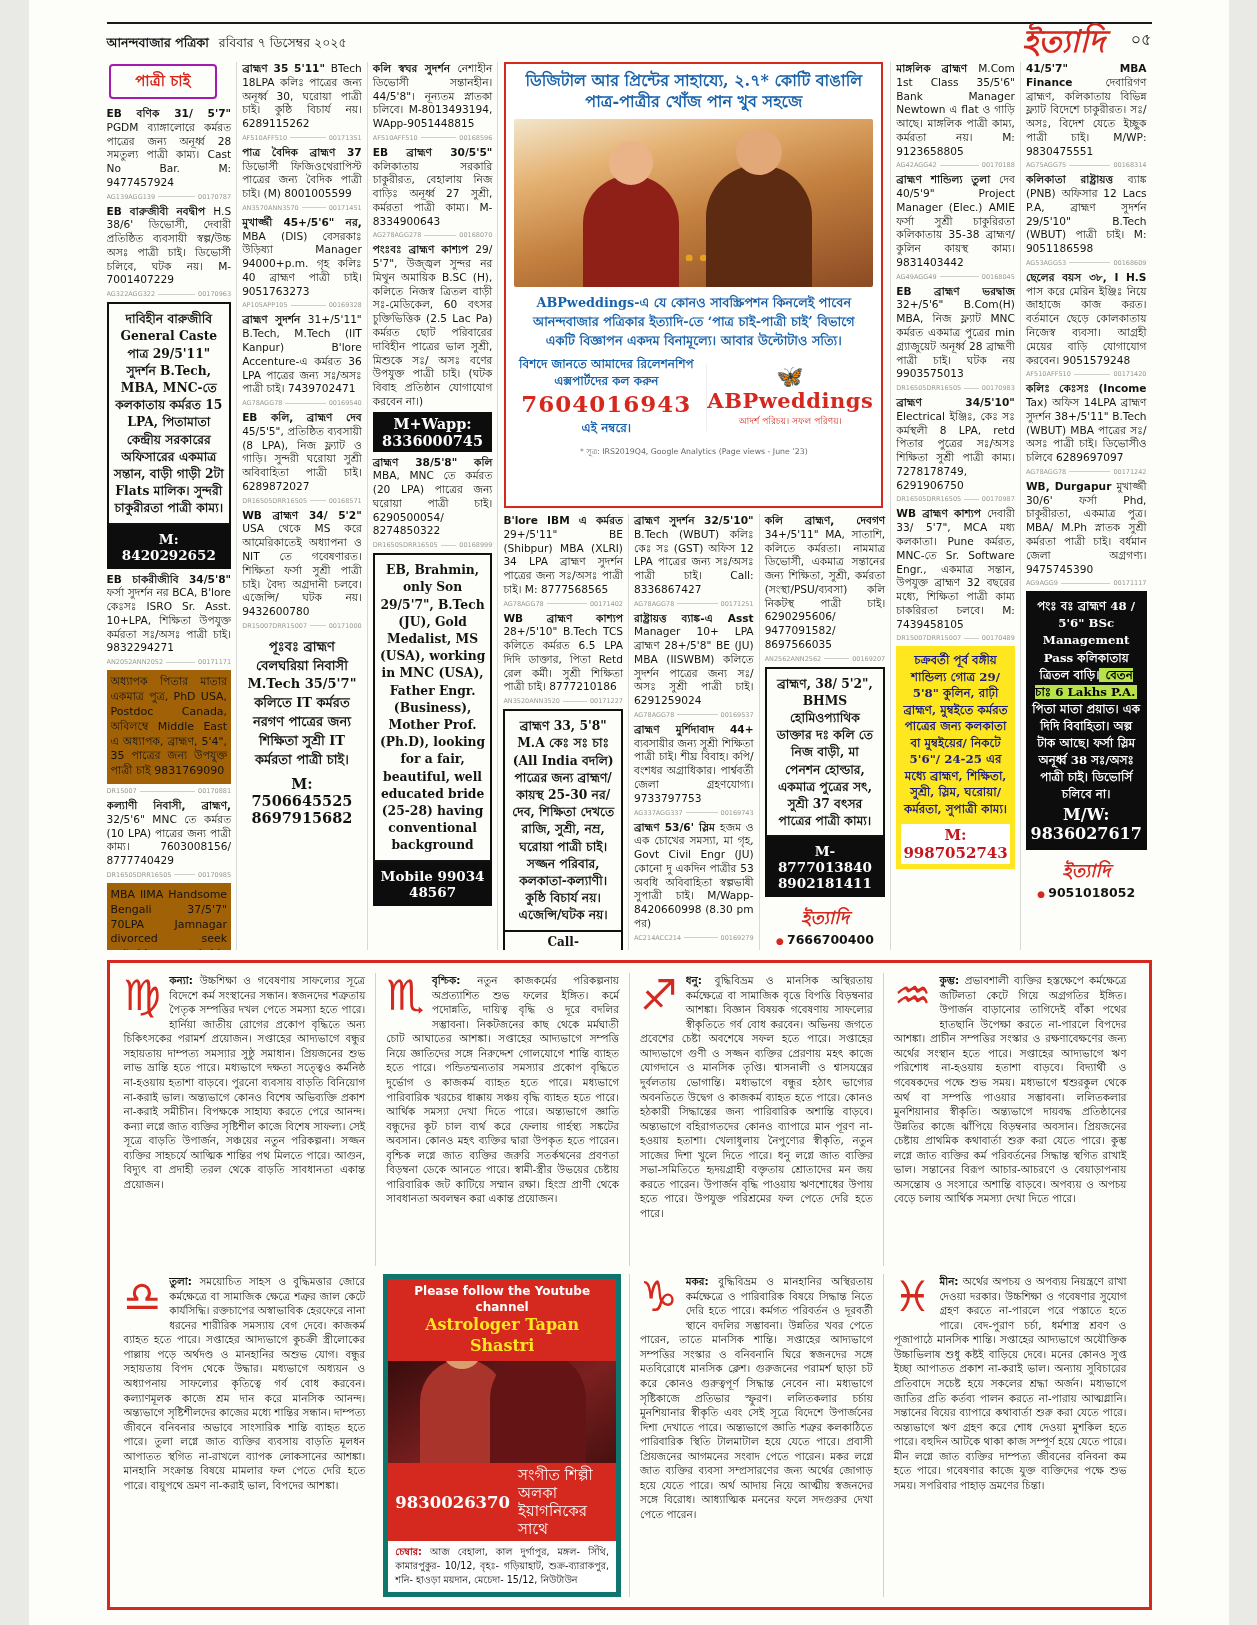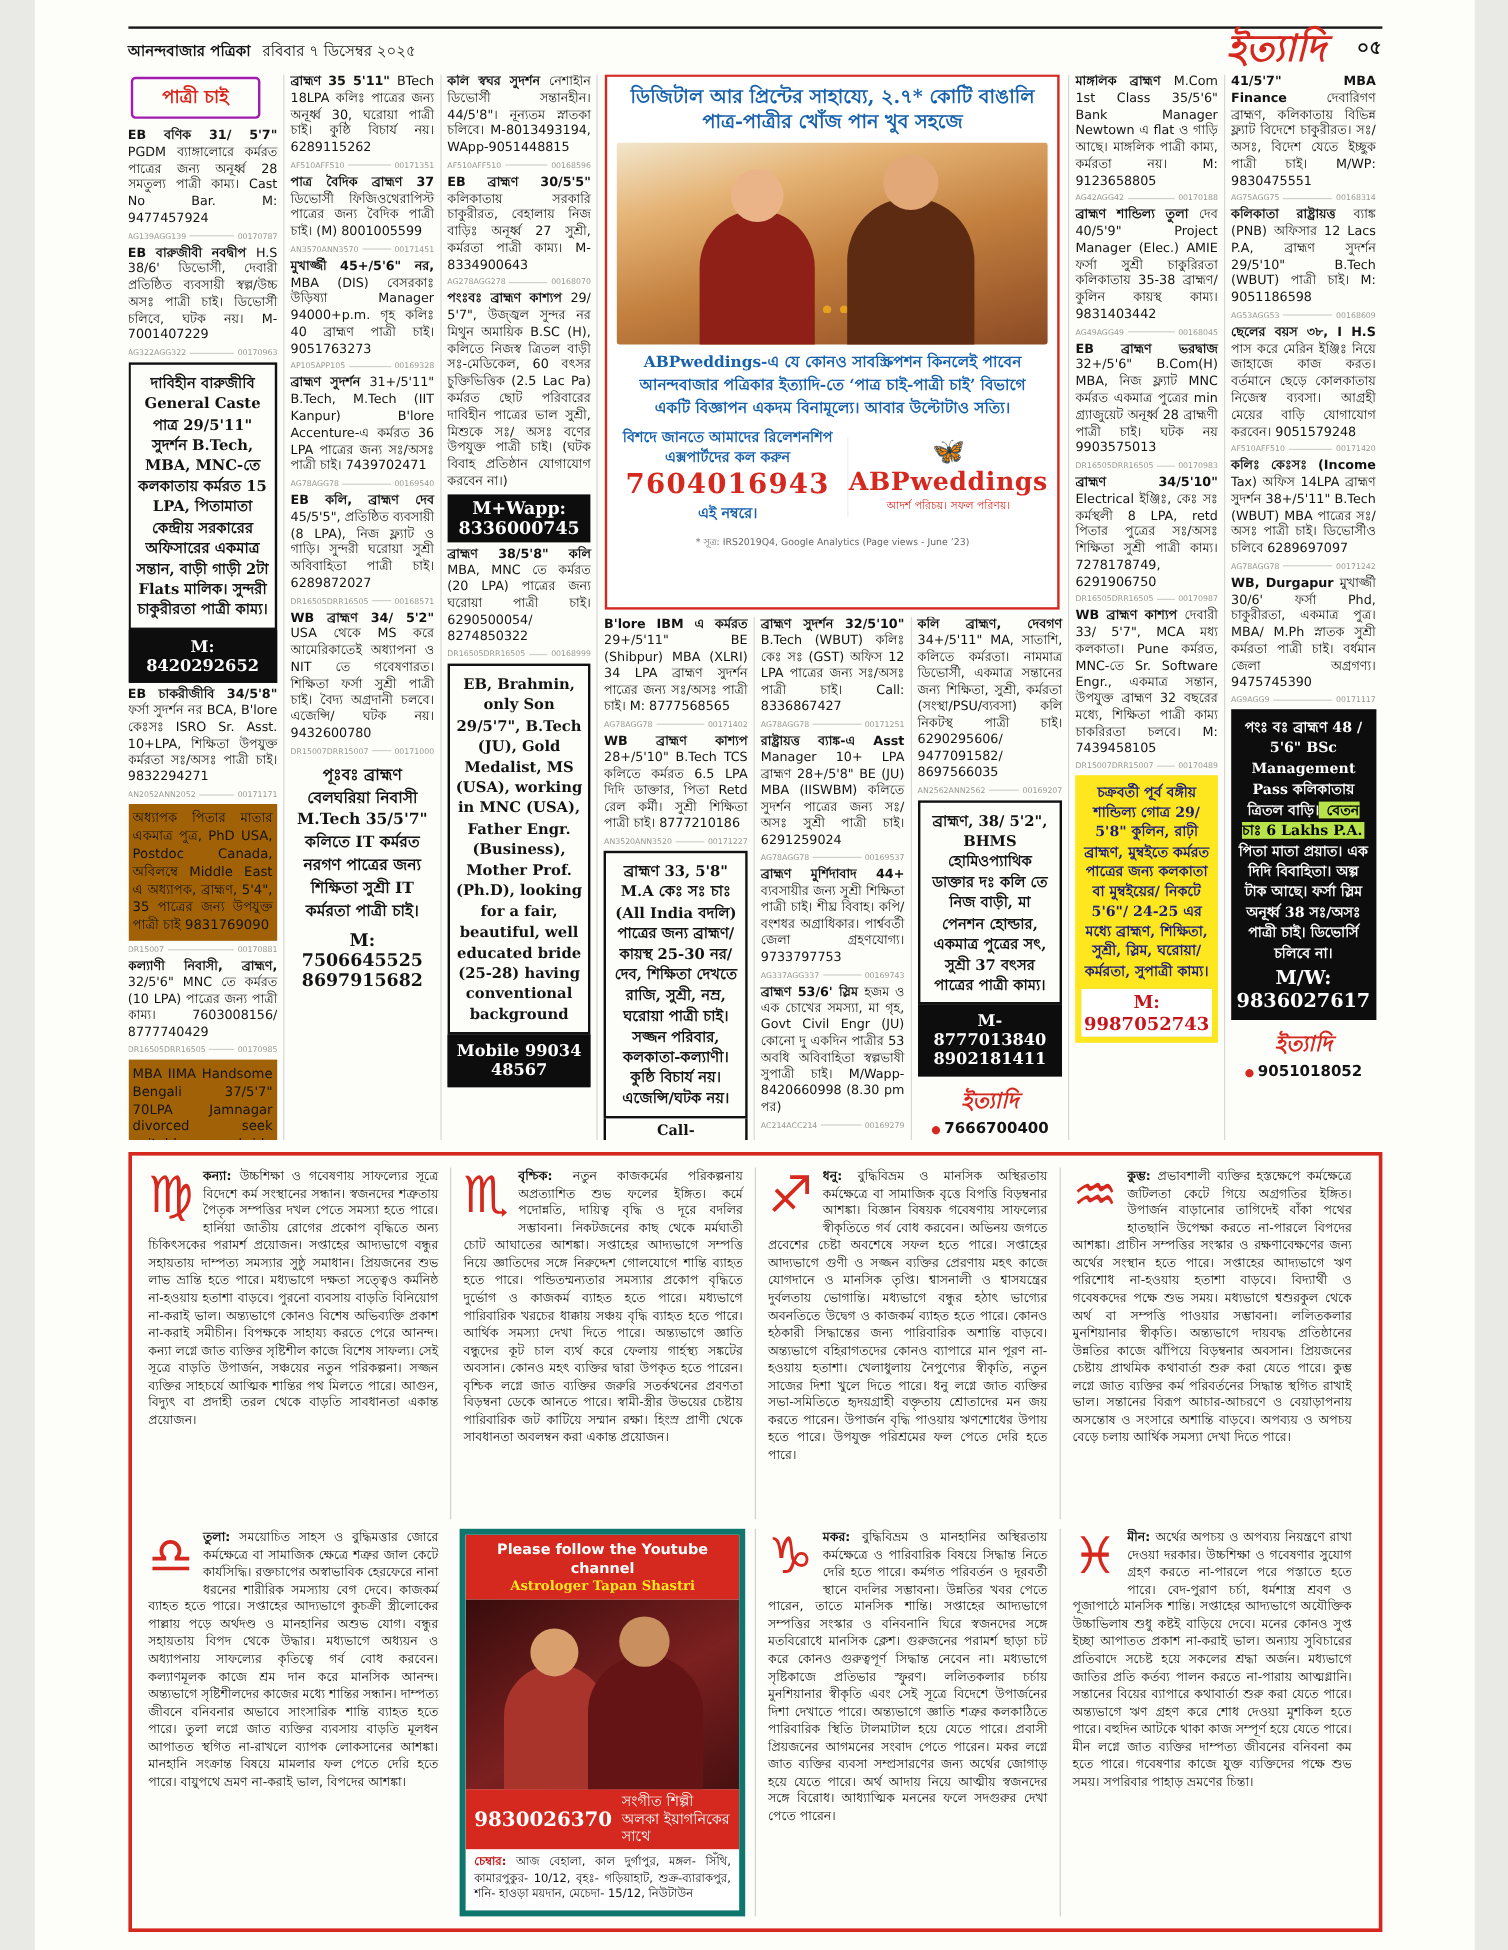--- a/index.html
+++ b/index.html
@@ -7,21 +7,21 @@
   body { font-family:"DejaVu Sans", sans-serif; color:#141414; }
   .page { width:1200px; height:1625px; margin:0 auto; background:#fdfdfa; padding:22px 77px 18px 78px; overflow:hidden; position:relative; }
 
   
   .masthead { display:flex; justify-content:space-between; align-items:flex-end; border-top:2px solid #1a1a1a; padding-top:3px; margin-bottom:8px; }
   .mast-left { font-size:12.5px; padding-top:4px; }
   .mast-left .paper { font-weight:bold; }
   .mast-left .date { margin-left:6px; }
   .mast-right { display:flex; align-items:flex-end; gap:26px; }
   .section-logo { color:#d5281e; font-size:31px; font-weight:bold; font-style:italic; line-height:.85; font-family:"DejaVu Serif", serif; }
-  .pageno { font-size:16px; font-weight:bold; font-family:"DejaVu Serif", serif; }
+  .pageno { font-size:16px; font-weight:normal; font-family:"DejaVu Serif", serif; }
 
   
   .classifieds { display:grid; grid-template-columns:repeat(8,1fr); grid-template-rows:452px 1fr; height:888px; overflow:hidden; }
   .col { padding:0 5px; overflow:hidden; border-right:1px solid #d8d8d4; }
   .c1{grid-area:1/1/3/2; padding-left:0;} .c2{grid-area:1/2/3/3;} .c3{grid-area:1/3/3/4;}
   .c4{grid-area:2/4/3/5;} .c5{grid-area:2/5/3/6;} .c6{grid-area:2/6/3/7; border-right:none;}
   .c7{grid-area:1/7/3/8; border-left:1px solid #d8d8d4;} .c8{grid-area:1/8/3/9; border-right:none;}
 
   .section-label { border:2px solid #a21caf; border-radius:4px; color:#d5281e; font-weight:bold; text-align:center; font-size:15px; padding:3px 4px; margin:2px 14px 8px 2px; }
 
@@ -76,30 +76,30 @@
     grid-template-columns:repeat(4,1fr); grid-template-rows:293px 323px; gap:8px 0; }
   .h-cell { overflow:hidden; font-size:10.4px; text-align:justify; line-height:1.4; padding:0 10px; }
   .h-cell.first { padding-left:2px; }
   .h-cell.vline { border-left:1px solid #d2d2cd; }
   .z-icon { float:left; font-size:42px; line-height:1; color:#d5281e; margin:2px 8px 3px 0; }
   .z-name { font-weight:bold; }
 
   
   .astro { grid-column:2/3; grid-row:2/3; margin:0 8px; border:5px solid #0f766e; display:flex; flex-direction:column; overflow:hidden; background:#fff; }
   .astro-head { background:#d5281e; color:#fff; text-align:center; padding:5px 4px 4px; font-weight:bold; font-size:12px; line-height:1.3; }
-  .astro-name { color:#ffe71f; font-size:11px; font-family:"DejaVu Serif", serif; }
+  .astro-name { color:#ffe71f; font-size:16px; font-family:"DejaVu Serif", serif; }
   .astro-photo { height:158px; position:relative; overflow:hidden;
     background:linear-gradient(150deg,#380c0c 0%,#7c2020 55%,#481010 100%); }
   .as-a { position:absolute; width:86px; height:110px; left:14%; bottom:-6px; background:#a8342c; border-radius:44px 44px 0 0; }
   .as-a::before { content:""; position:absolute; top:-30px; left:22px; width:40px; height:40px; border-radius:50%; background:#d9a06e; }
   .as-b { position:absolute; width:96px; height:118px; right:13%; bottom:-6px; background:#641414; border-radius:48px 48px 0 0; }
   .as-b::before { content:""; position:absolute; top:-32px; left:26px; width:42px; height:42px; border-radius:50%; background:#c98f5e; }
   .astro-phone-row { background:#d5281e; color:#fff; display:flex; align-items:center; gap:8px; padding:3px 7px; }
   .astro-phone { font-size:16.5px; font-weight:bold; font-family:"DejaVu Serif", serif; }
-  .astro-with { font-size:12px; line-height:1.2; }
+  .astro-with { font-size:15px; line-height:1.2; }
   .astro-chambers { font-size:9.6px; line-height:1.45; padding:4px 7px 5px; text-align:justify; }
   .astro-chambers b { color:#c01515; }
 </style>
 </head>
 <body>
 
 <div class="page">
 
   <header class="masthead">
     <div class="mast-left">

